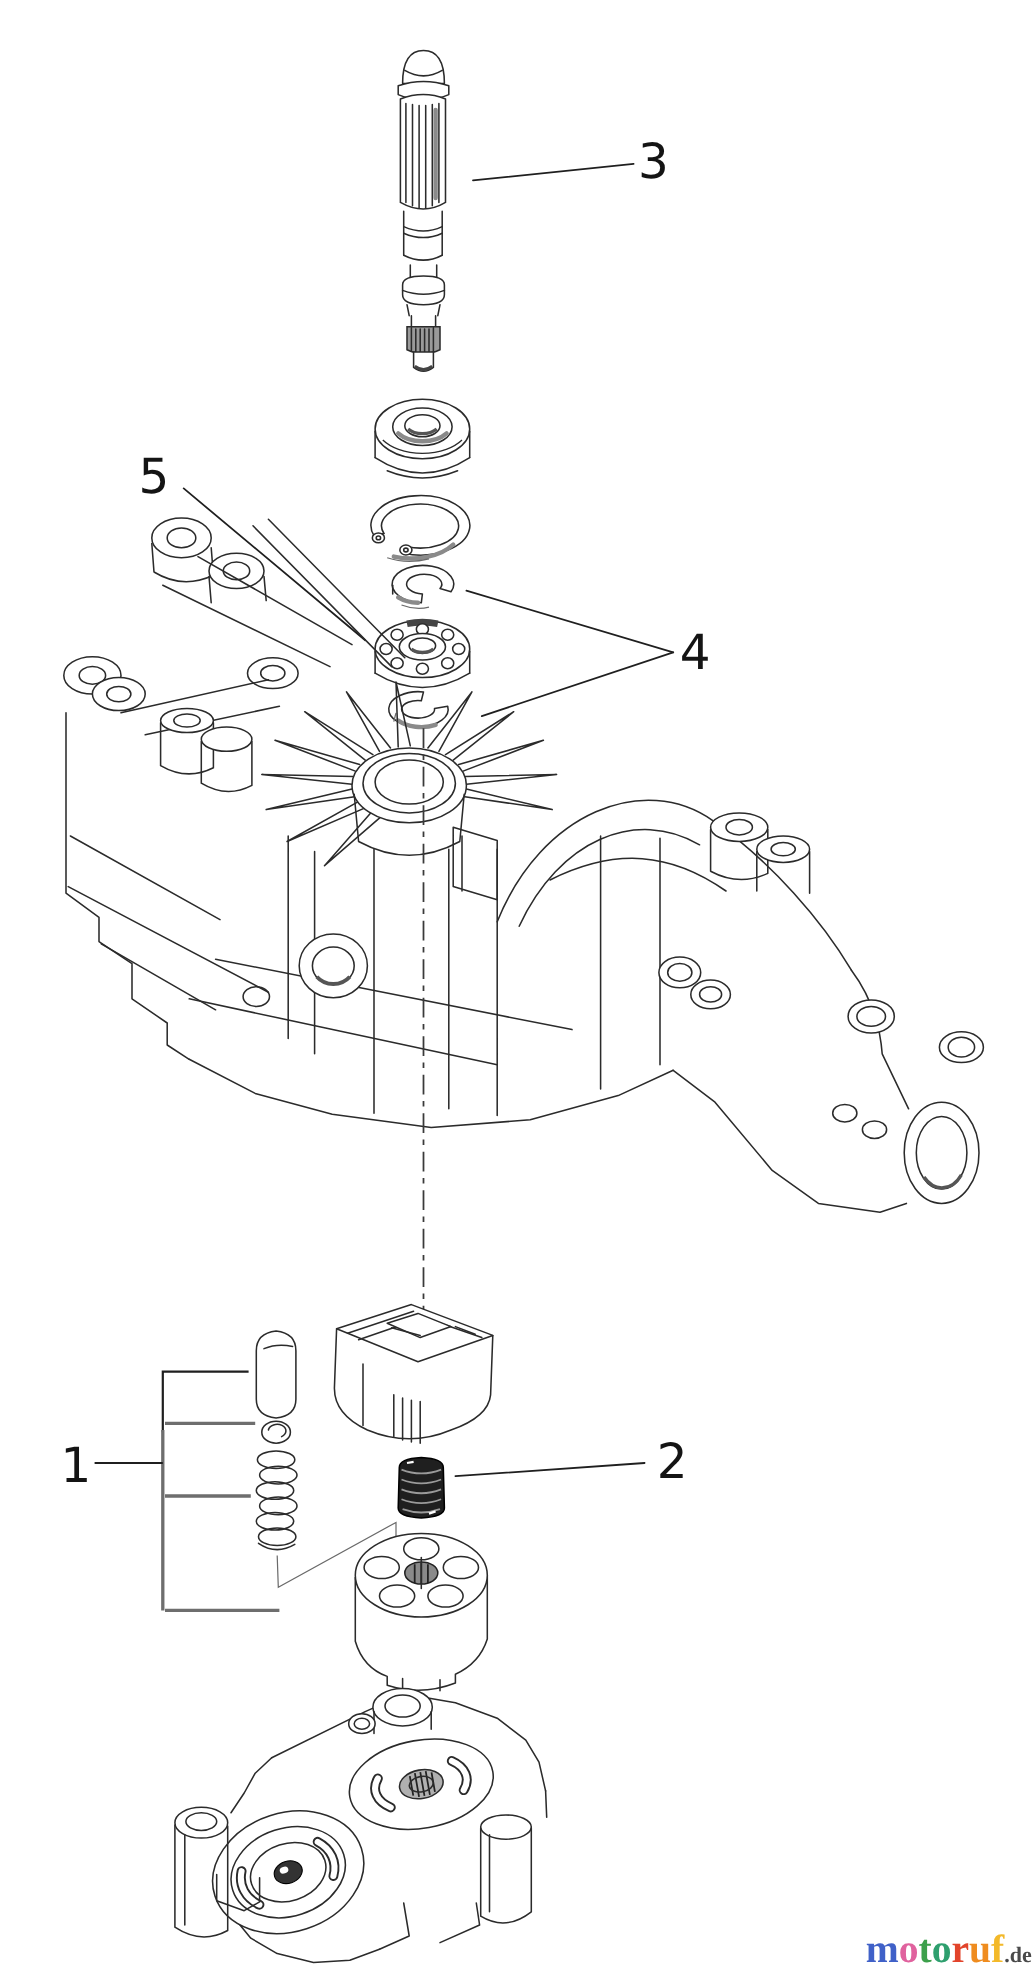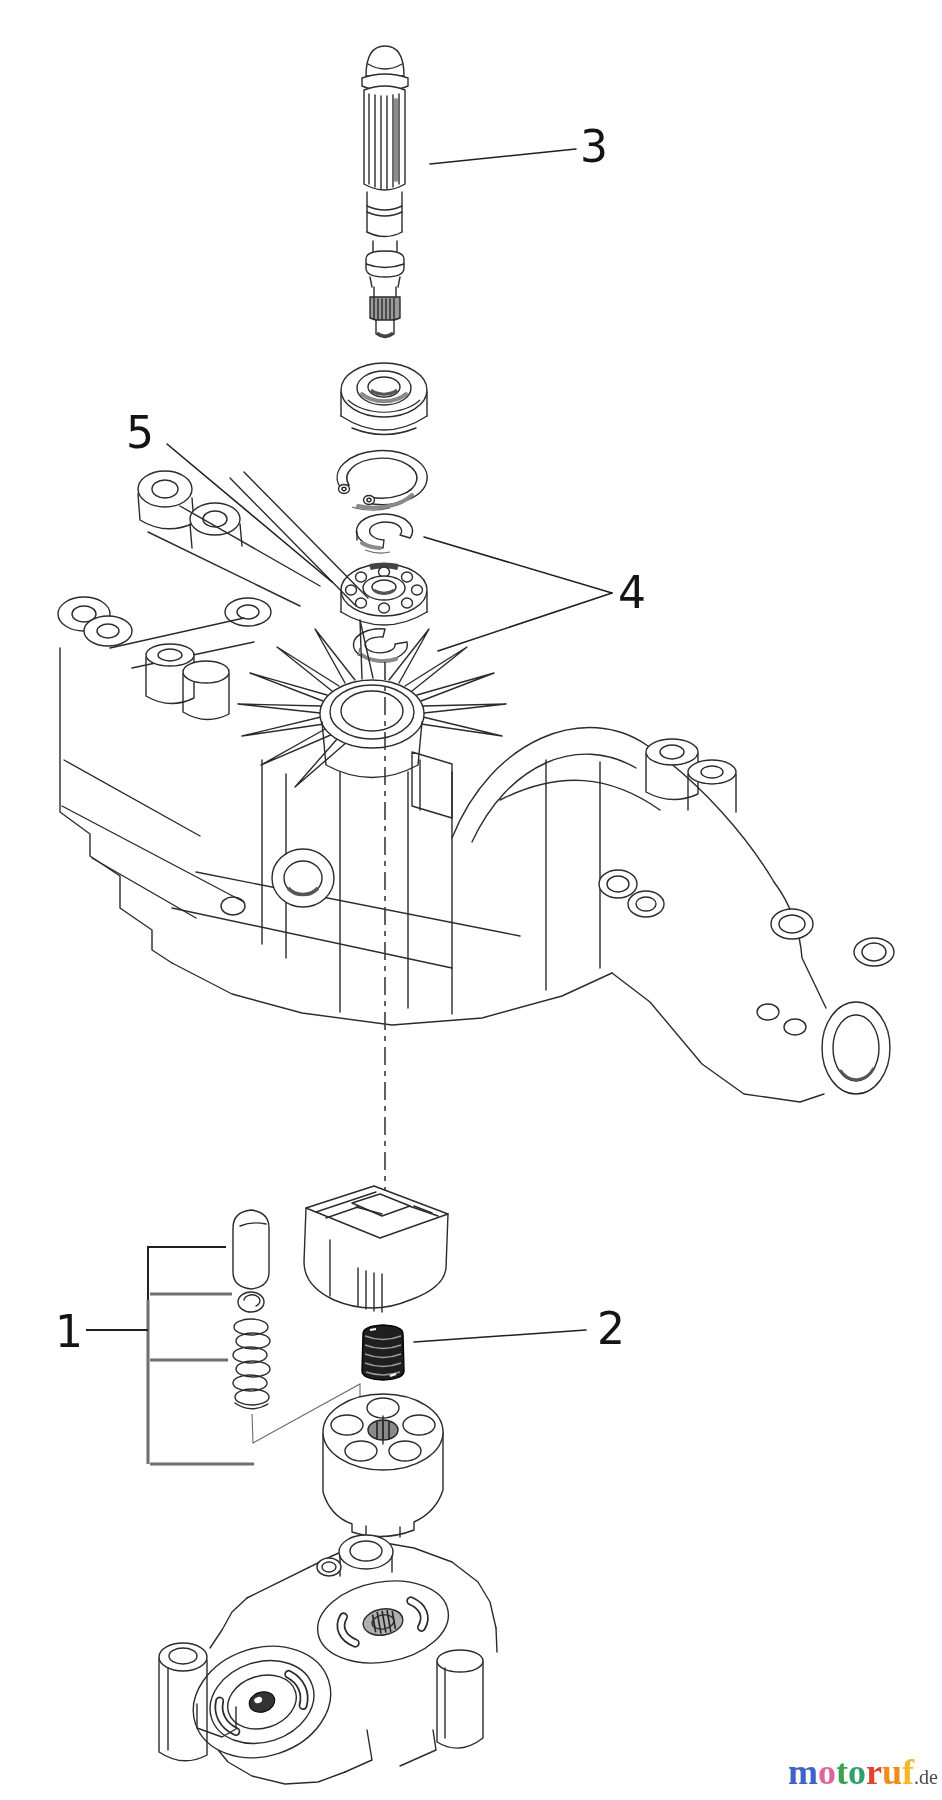--- a/index.html
+++ b/index.html
@@ -12,21 +12,21 @@
   .thin{fill:none;stroke:#6a6a6a;stroke-width:1.1;}
   .ldr{fill:none;stroke:#1f1f1f;stroke-width:1.6;stroke-linecap:round;}
   .brk{fill:none;stroke:#6e6e6e;stroke-width:3;stroke-linecap:butt;}
   .brkb{fill:none;stroke:#1f1f1f;stroke-width:2;stroke-linecap:butt;}
   .dash{fill:none;stroke:#3a3a3a;stroke-width:1.6;stroke-dasharray:18 6 5 6;}
   text.callout{font-family:"DejaVu Sans",sans-serif;font-size:44px;fill:#141414;}
   .slotB{fill:none;stroke:#2b2b2b;stroke-width:9;stroke-linecap:round;}
   .slotW{fill:none;stroke:#ffffff;stroke-width:5.5;stroke-linecap:round;}
   .logo{position:absolute;top:1752px;right:4px;text-align:right;white-space:nowrap;
         font-family:"Liberation Serif",serif;font-weight:bold;font-size:36px;line-height:40px;}
-  .logo .suffix{font-size:20px;font-weight:normal;}
+  .logo .suffix{font-size:20px;font-weight:bold;}
 </style>
 </head>
 <body>
 
 <div class="page">
 <svg width="942" height="1800" viewBox="0 0 942 1800">
 
   <g>
     <path class="fw" d="M 366,76 C 366,54 374,46 385,46 C 396,46 404,54 404,76 Z"></path>
     <path class="ln" d="M 368,64 Q 385,74 402,64"></path>

